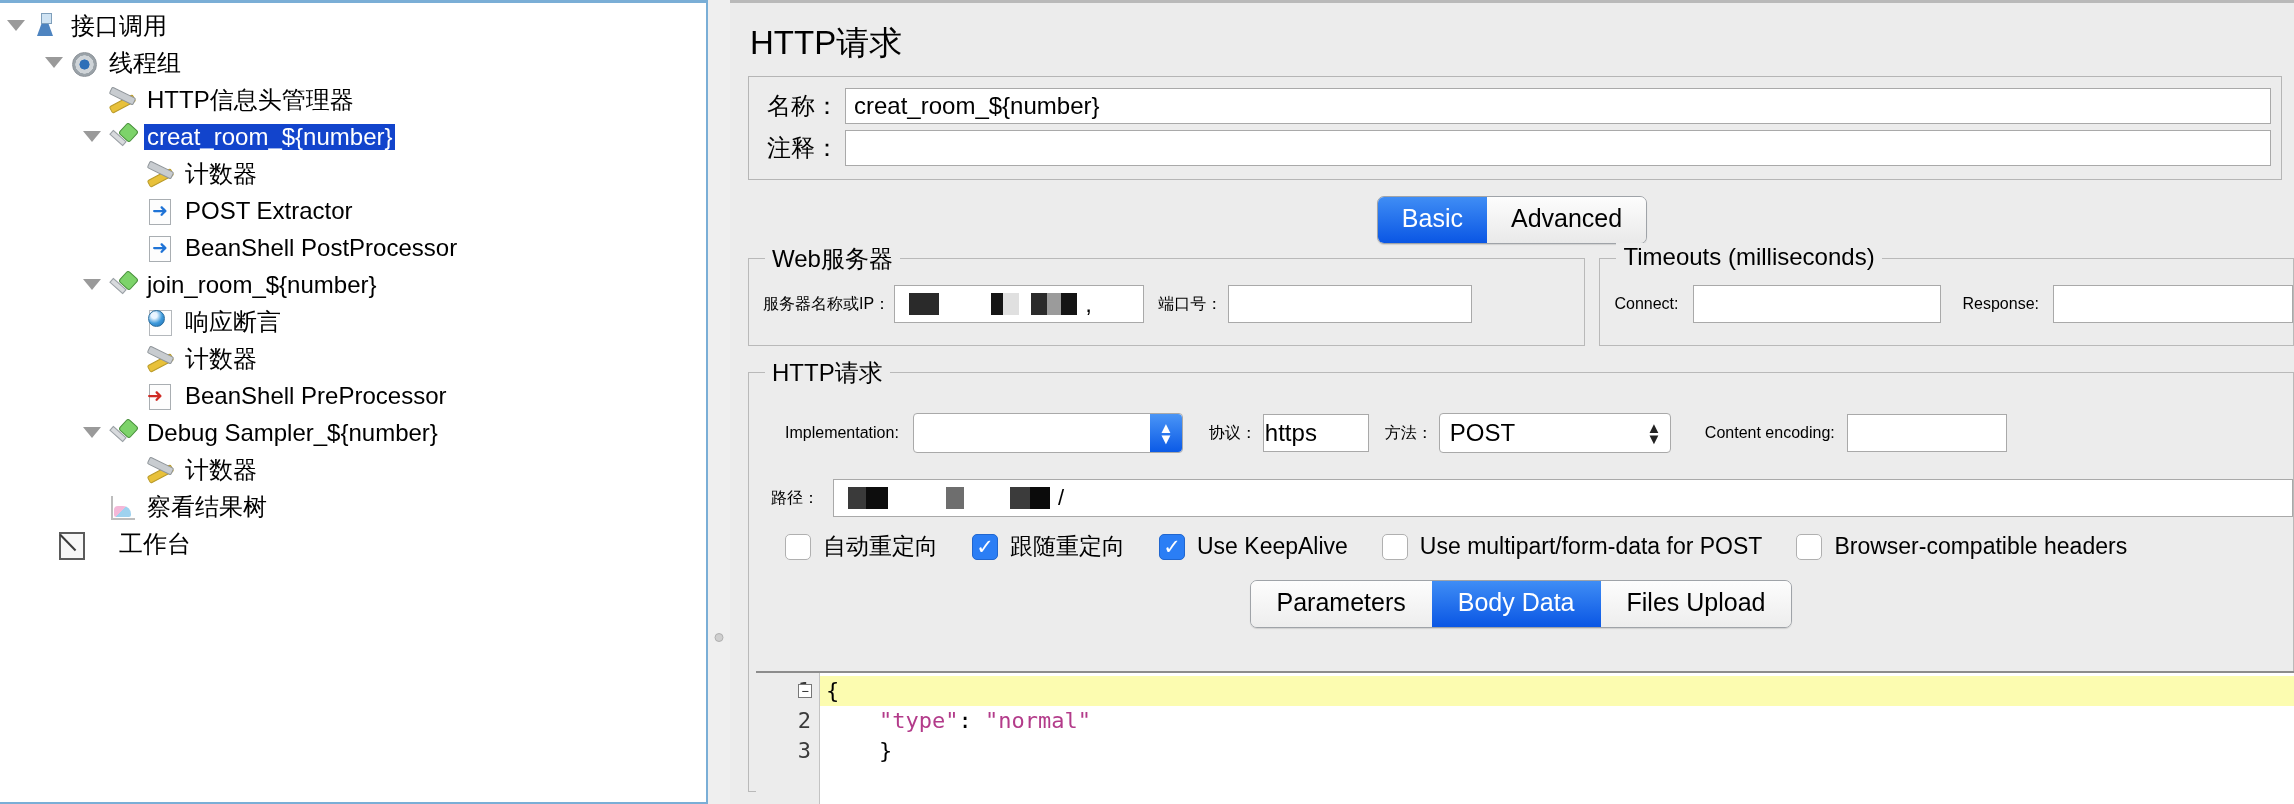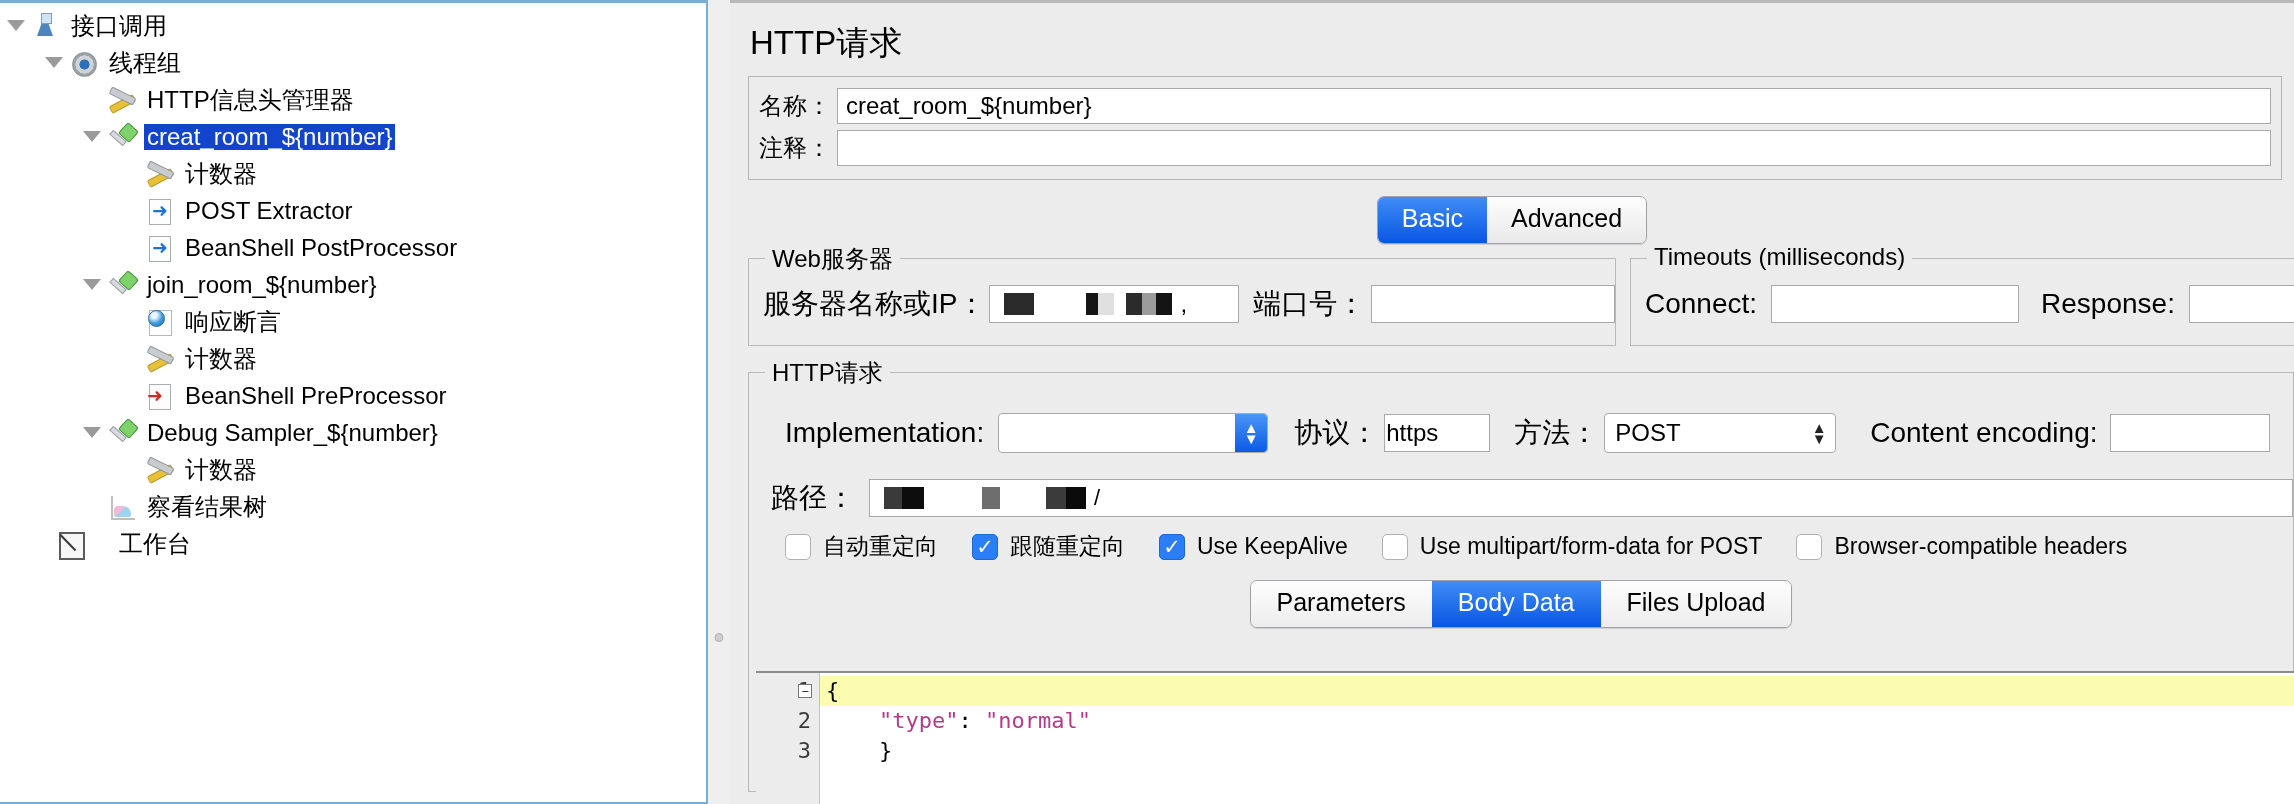--- a/index.html
+++ b/index.html
@@ -145,21 +145,21 @@
   }
   #panel-title {
     font-size: 33px; color: #000;
     padding: 18px 0 10px 20px;
   }
 
   .namebox {
     background: #ececec;
     border: 1px solid #b5b5b5;
     margin: 0 12px 0 18px;
-    padding: 8px 10px 10px 10px;
+    padding: 8px 10px 10px 18px;
   }
   .frow { display: flex; align-items: center; height: 42px; }
   .flabel { font-size: 24px; color: #000; width: 78px; flex: 0 0 78px; }
   .finput {
     flex: 1 1 auto; height: 36px;
     background: #ffffff; border: 1px solid #a9a9a9;
     font-size: 24px; color: #000;
     display: flex; align-items: center; padding-left: 8px;
     overflow: hidden;
   }
@@ -186,21 +186,21 @@
     background: #ececec;
     margin-top: 8px;
   }
   .gtitle {
     position: absolute; top: -16px; left: 16px;
     background: #ececec; padding: 0 7px;
     font-size: 24px; color: #000;
   }
 
   .row { display: flex; align-items: center; }
-  .lbl { font-size: 28px; color: #000; white-space: nowrap; }
+  .lbl { font-size: 16px; color: #000; white-space: nowrap; }
   .inp {
     background: #ffffff; border: 1px solid #a9a9a9;
     height: 38px; display: flex; align-items: center;
     padding-left: 1px; font-size: 24px; color: #000;
     overflow: hidden;
   }
 
   
   .redact { display: inline-flex; align-items: center; gap: 0; }
   .rb { display:inline-block; height: 22px; }
@@ -439,21 +439,21 @@
         <div class="lbl">Implementation:</div>
         <div class="combo" style="width:270px; margin-left:14px;">
           <span></span>
           <span class="arrows">
               <span>▲</span>
               <span>▼</span>
             </span>
         </div>
         <div class="lbl" style="margin-left:26px;">协议：</div>
         <div class="inp" style="width:106px; margin-left:6px;">https</div>
-        <div class="lbl" style="margin-left:24px;">方法：</div>
+        <div class="lbl" style="margin-left:16px;">方法：</div>
         <div class="combo plain" style="width:232px; margin-left:6px;">
           <span>POST</span>
           <span class="arrows">
               <span>▲</span>
               <span>▼</span>
             </span>
         </div>
         <div class="lbl" style="margin-left:34px;">Content encoding:</div>
         <div class="inp" style="width:160px; margin-left:12px;"></div>
       </div>

